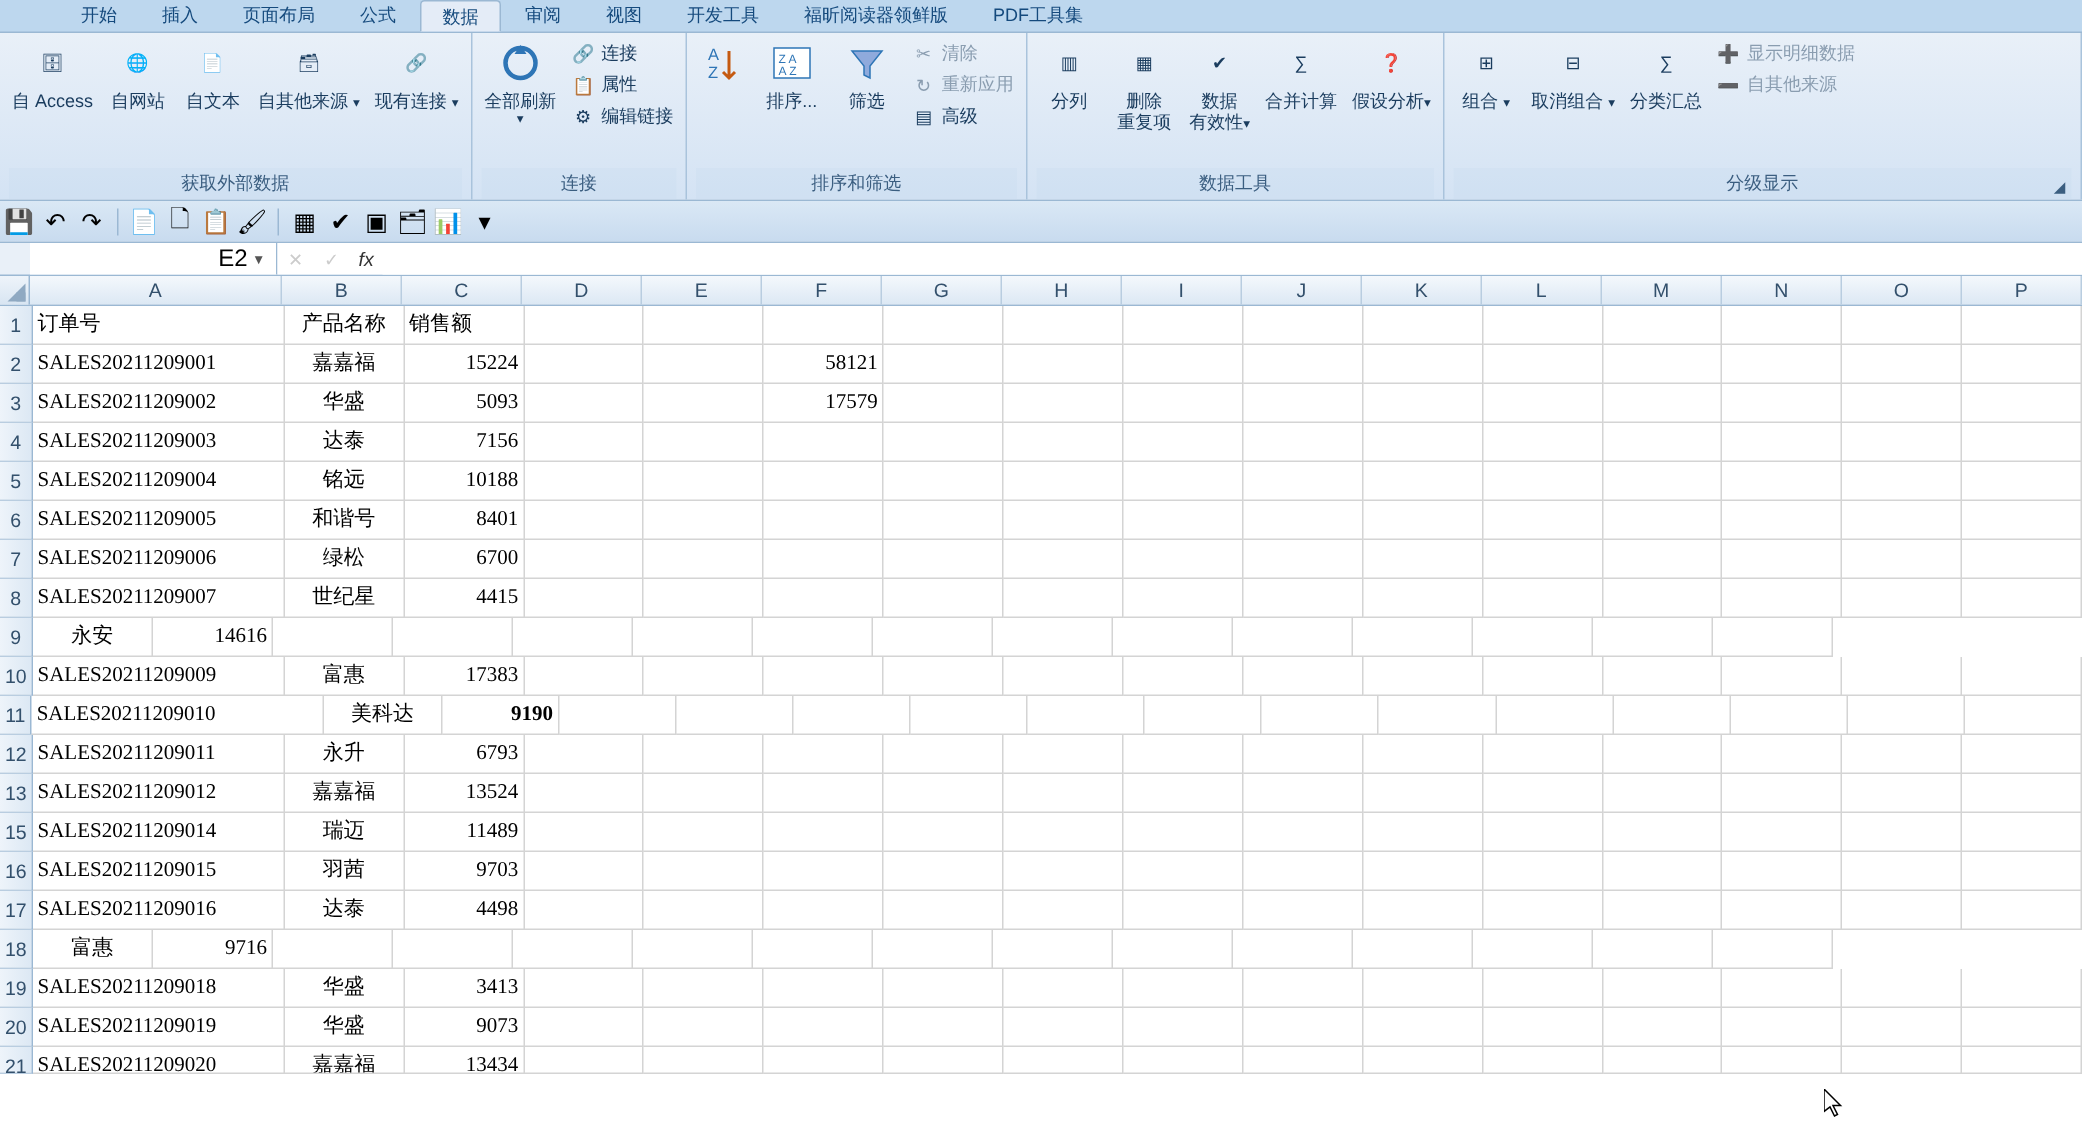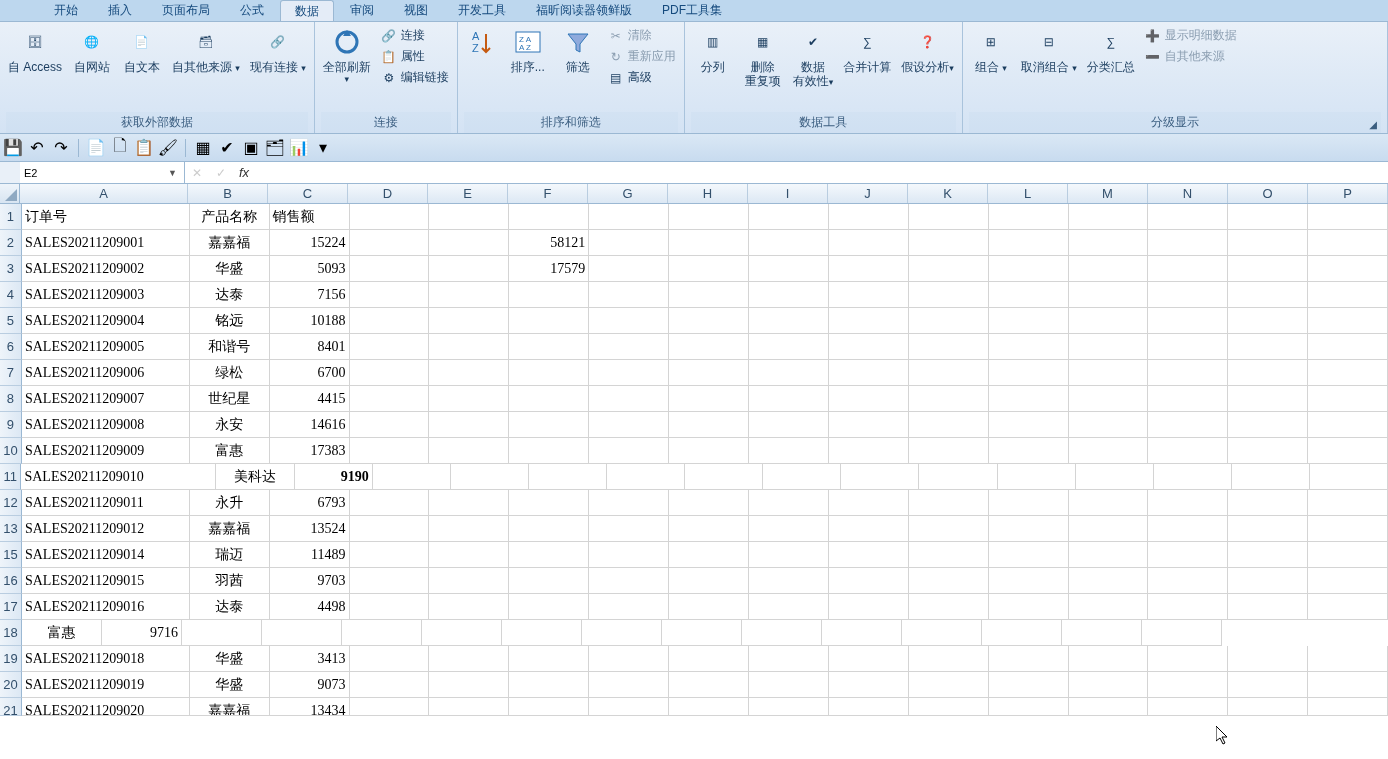--- a/index.html
+++ b/index.html
@@ -20,21 +20,21 @@
 .small-btn { display: flex; align-items: center; gap: 4px; font-size: 12px; color: #1a3c5e; cursor: pointer; padding: 1px 2px;}
 .small-btn.disabled { color: #8a9db0; }
 .small-btn .ic-s { width: 16px; height: 16px; display:flex; align-items:center; justify-content:center;}
 
 .qat { display: flex; align-items: center; height: 28px; background: linear-gradient(#dae8f5,#c8dbef); border-bottom: 1px solid #9bb8d3; padding: 0 4px; gap: 6px;}
 .qat .qbtn { width: 18px; height: 18px; cursor: pointer; display:flex; align-items:center; justify-content:center;}
 .qat .sep { width: 1px; height: 18px; background: #9bb8d3; margin: 0 2px;}
 
 .namebox-row { display: flex; height: 22px; border-bottom: 1px solid #9bb8d3; background: #e9f0f8; align-items: center;}
 .namebox { width: 165px; display: flex; align-items: center; border-right: 1px solid #9bb8d3; height: 100%; padding: 0 4px; background: #fff; margin-left: 20px;}
-.namebox input { border: none; width: 100%; font-size: 11px; outline: none; text-align: left;}
+.namebox input { border: none; width: 100%; font-size: 16px; outline: none; text-align: right;}
 .namebox .dd { font-size: 9px; color: #555; padding: 0 3px;}
 .fx-area { display: flex; align-items: center; flex: 1; height: 100%; background: #fff;}
 .fx-btn { width: 24px; text-align: center; font-size: 12px; color: #888; cursor: pointer;}
 .fx-lbl { font-style: italic; font-size: 13px; padding: 0 6px; color: #333;}
 .fx-input { flex:1; border:none; outline:none; font-size:12px; height:100%; }
 
 .sheet { position: relative; }
 .col-headers { display: flex; height: 20px; background: linear-gradient(#f4f8fc,#dce8f4); border-bottom: 1px solid #9bb8d3;}
 .corner { width: 22px; border-right: 1px solid #9bb8d3; background: linear-gradient(#eef4fa, #d8e5f2); position: relative;}
 .corner::after{content:''; position:absolute; right:2px; bottom:2px; border:6px solid transparent; border-right-color:#8fa9c2; border-bottom-color:#8fa9c2;}
@@ -422,21 +422,20 @@
         <div class="cell" style="width: 80px;"></div>
         <div class="cell" style="width: 80px;"></div>
         <div class="cell" style="width: 80px;"></div>
         <div class="cell" style="width: 80px;"></div>
         <div class="cell" style="width: 80px;"></div>
         <div class="cell" style="width: 80px;"></div>
         <div class="cell" style="width: 80px;"></div>
       </div>
       <div class="row">
         <div class="row-h">9</div>
-        <div class="cell" style="width: 168px;">SALES20211209008</div>
         <div class="cell ctr" style="width: 80px;">永安</div>
         <div class="cell num" style="width: 80px;">14616</div>
         <div class="cell" style="width: 80px;"></div>
         <div class="cell" style="width: 80px;"></div>
         <div class="cell" style="width: 80px;"></div>
         <div class="cell" style="width: 80px;"></div>
         <div class="cell" style="width: 80px;"></div>
         <div class="cell" style="width: 80px;"></div>
         <div class="cell" style="width: 80px;"></div>
         <div class="cell" style="width: 80px;"></div>

